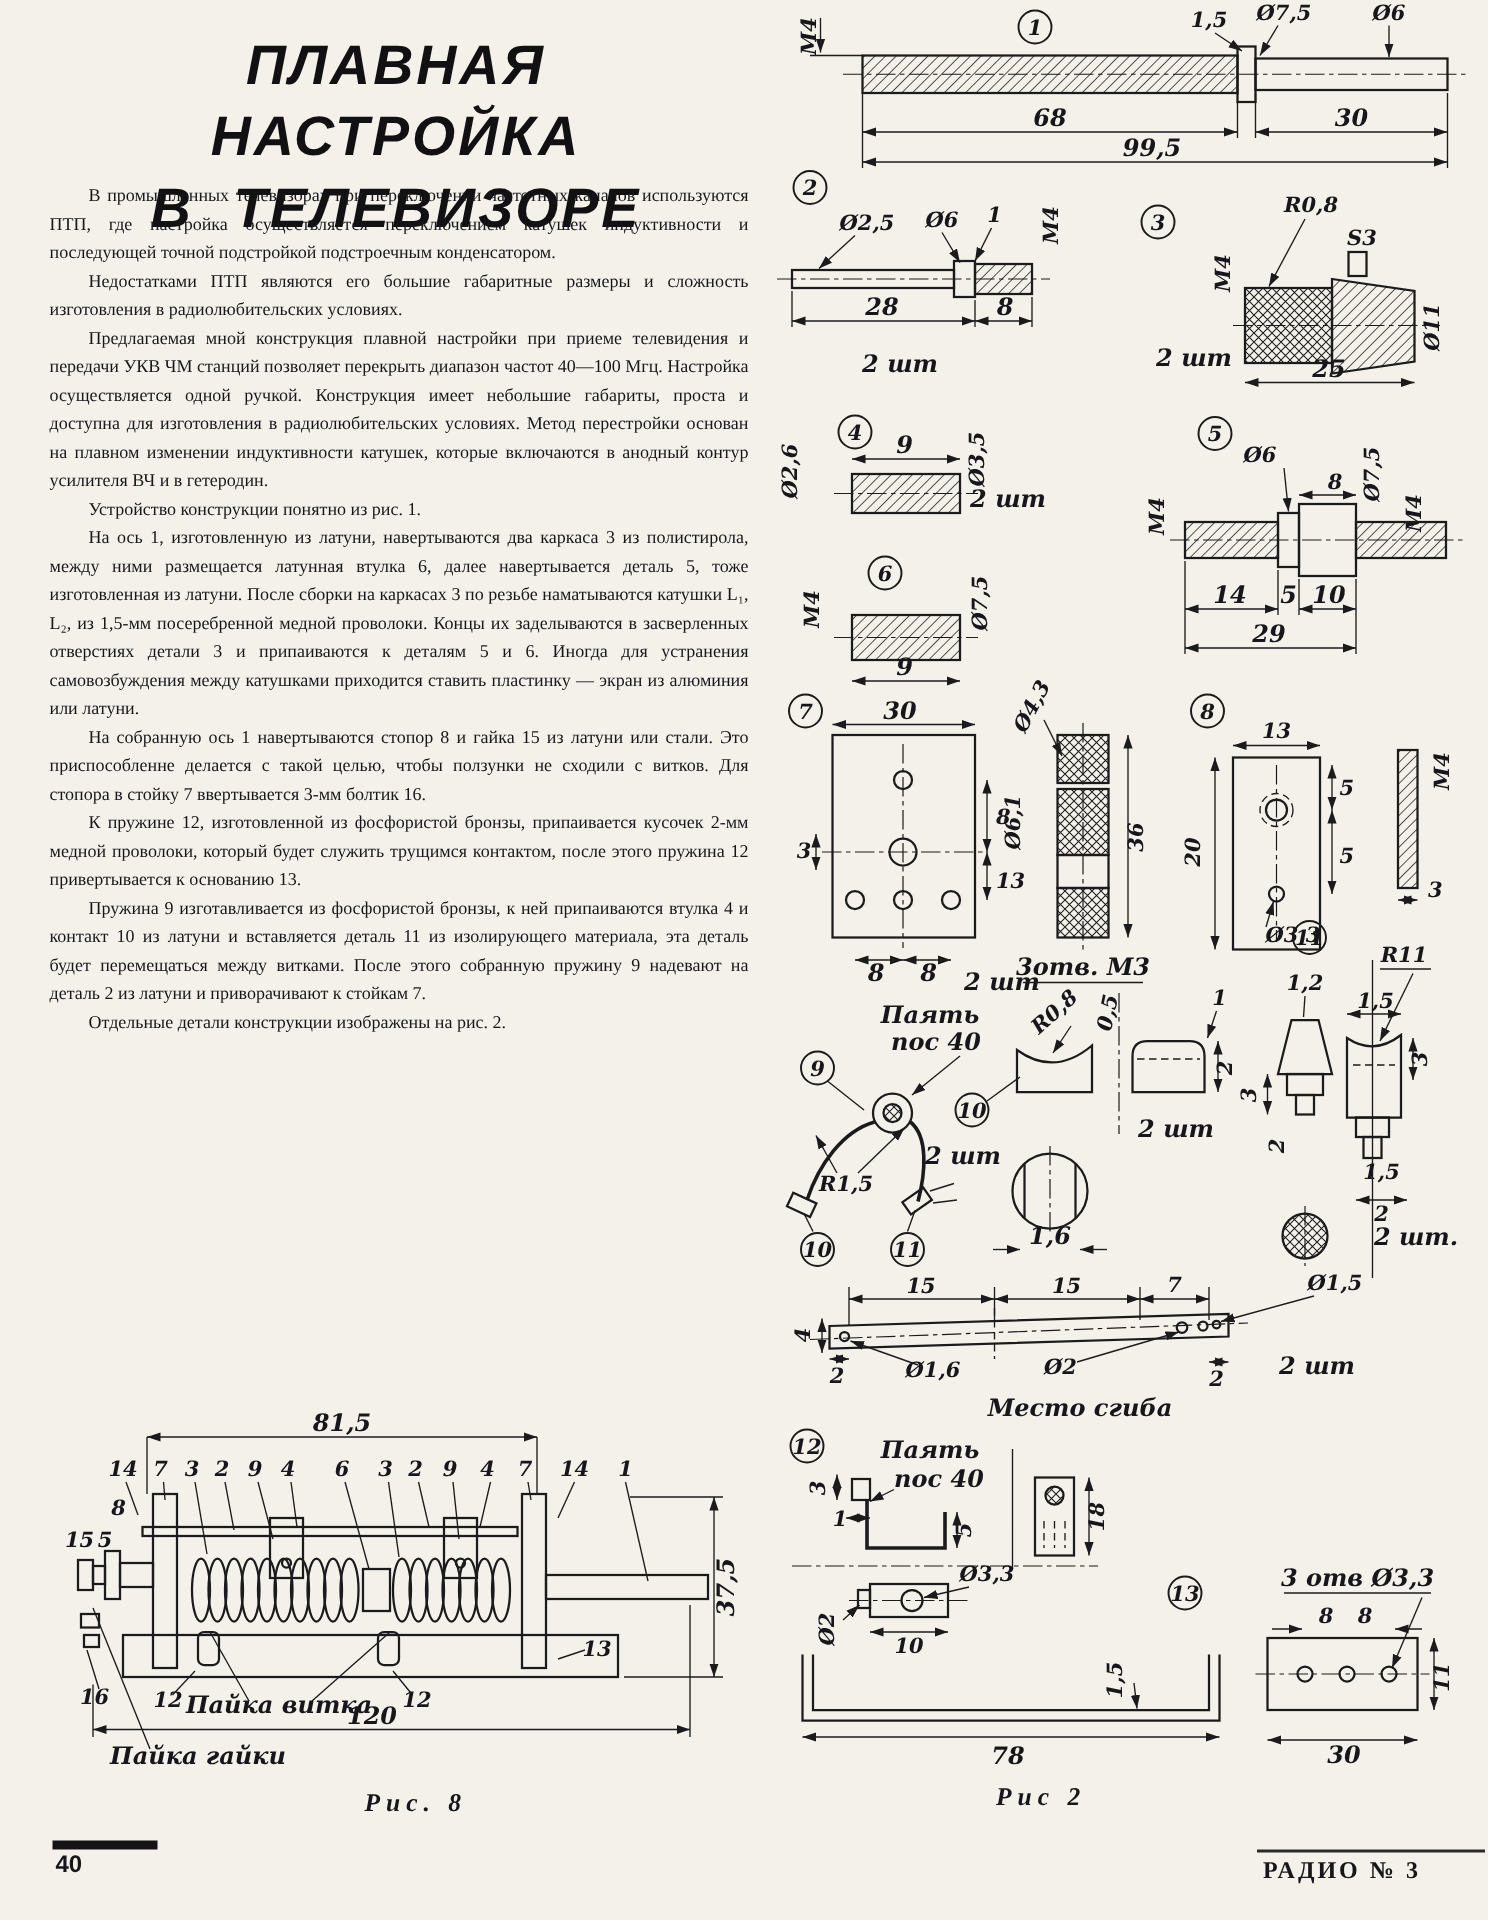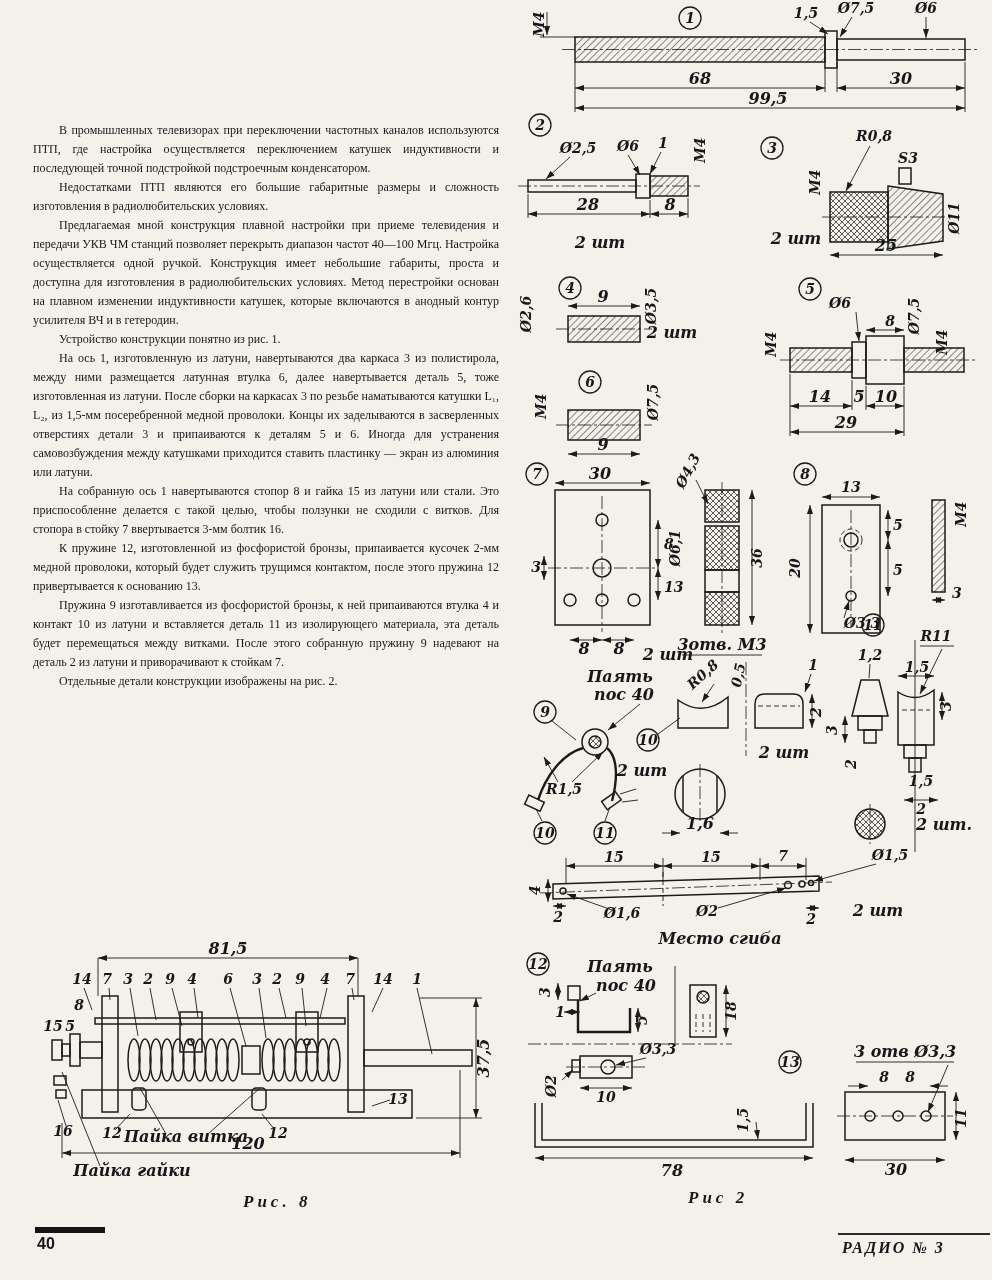--- a/index.html
+++ b/index.html
@@ -12,21 +12,21 @@
   .bodytext{position:absolute;left:33px;top:121px;width:466px;
             font-size:12px;line-height:19px;text-align:justify;}
   .bodytext p{margin:0;text-indent:26px;}
   .figcap{position:absolute;font-style:italic;font-weight:bold;font-size:17px;
           letter-spacing:4px;color:#17171a;}
   
   .pgbar{position:absolute;left:35px;top:1227px;width:70px;height:6px;background:#141414;}
   .pgnum{position:absolute;left:37px;top:1235px;font-family:"Liberation Sans",sans-serif;
          font-weight:bold;font-size:16px;}
   .jline{position:absolute;left:838px;top:1233px;width:152px;height:2px;background:#2a2a2a;}
-  .jname{position:absolute;left:842px;top:1239px;font-style:italic;font-weight:bold;
+  .jname{position:absolute;left:842px;top:1239px;font-weight:bold;
          font-size:16px;letter-spacing:2px;}
   
   svg{position:absolute;font-family:"DejaVu Serif",serif;}
   .ol{fill:none;stroke:#1b1b1b;stroke-width:1.5;}
   .o2{fill:none;stroke:#1b1b1b;stroke-width:2.4;}
   .th{fill:url(#h45);stroke:#1b1b1b;stroke-width:1.5;}
   .kn{fill:url(#hx);stroke:#1b1b1b;stroke-width:1.5;}
   .ln{fill:none;stroke:#1b1b1b;stroke-width:0.9;}
   .ar{fill:none;stroke:#1b1b1b;stroke-width:0.9;marker-end:url(#arw);}
   .dm{fill:none;stroke:#1b1b1b;stroke-width:0.9;marker-start:url(#arw);marker-end:url(#arw);}
@@ -36,20 +36,24 @@
   .mid{text-anchor:middle;}
   .big{font-size:16px;}
   .cn{font-style:italic;font-weight:bold;font-size:14px;fill:#17171a;text-anchor:middle;}
   .cc{fill:none;stroke:#1b1b1b;stroke-width:1.3;}
 </style>
 </head>
 <body>
 
 <div class="page">
 
+  <div class="title">
+    <span>ПЛАВНАЯ НАСТРОЙКА</span><br>
+    <span>В ТЕЛЕВИЗОРЕ</span>
+  </div>
 
   <div class="bodytext">
     <p>В промышленных телевизорах при переключении частотных каналов используются ПТП, где настройка осуществляется переключением катушек индуктивности и последующей точной подстройкой подстроечным конденсатором.</p>
     <p>Недостатками ПТП являются его большие габаритные размеры и сложность изготовления в радиолюбительских условиях.</p>
     <p>Предлагаемая мной конструкция плавной настройки при приеме телевидения и передачи УКВ ЧМ станций позволяет перекрыть диапазон частот 40—100 Мгц. Настройка осуществляется одной ручкой. Конструкция имеет небольшие габариты, проста и доступна для изготовления в радиолюбительских условиях. Метод перестройки основан на плавном изменении индуктивности катушек, которые включаются в анодный контур усилителя ВЧ и в гетеродин.</p>
     <p>Устройство конструкции понятно из рис. 1.</p>
     <p>На ось 1, изготовленную из латуни, навертываются два каркаса 3 из полистирола, между ними размещается латунная втулка 6, далее навертывается деталь 5, тоже изготовленная из латуни. После сборки на каркасах 3 по резьбе наматываются катушки L₁, L₂, из 1,5-мм посеребренной медной проволоки. Концы их заделываются в засверленных отверстиях детали 3 и припаиваются к деталям 5 и 6. Иногда для устранения самовозбуждения между катушками приходится ставить пластинку — экран из алюминия или латуни.</p>
     <p>На собранную ось 1 навертываются стопор 8 и гайка 15 из латуни или стали. Это приспособленне делается с такой целью, чтобы ползунки не сходили с витков. Для стопора в стойку 7 ввертывается 3-мм болтик 16.</p>
     <p>К пружине 12, изготовленной из фосфористой бронзы, припаивается кусочек 2-мм медной проволоки, который будет служить трущимся контактом, после этого пружина 12 привертывается к основанию 13.</p>
     <p>Пружина 9 изготавливается из фосфористой бронзы, к ней припаиваются втулка 4 и контакт 10 из латуни и вставляется деталь 11 из изолирующего материала, эта деталь будет перемещаться между витками. После этого собранную пружину 9 надевают на деталь 2 из латуни и приворачивают к стойкам 7.</p>
@@ -535,20 +539,20 @@
       <line class="ln" x1="42" y1="185" x2="42" y2="220"></line>
         <line class="ln" x1="440" y1="132" x2="440" y2="220"></line>
       <line class="dm" x1="42" y1="215" x2="440" y2="215"></line>
       <text class="lb mid big" x="228" y="211">120</text>
       <text class="lb mid big" x="112" y="238">Пайка гайки</text>
       <line class="ln" x1="80" y1="228" x2="42" y2="134"></line>
     </g>
   </svg>
 
   <div class="figcap" style="left:243px;top:1192px;">Рис. 8</div>
-  <div class="figcap" style="left:688px;top:1188px;">Рис 2</div>
+  <div class="figcap" style="left:664px;top:1188px;">Рис 2</div>
 
   <div class="pgbar"></div>
   <div class="pgnum">40</div>
   <div class="jline"></div>
   <div class="jname">РАДИО № 3</div>
 
 </div>
 
 </body></html>

